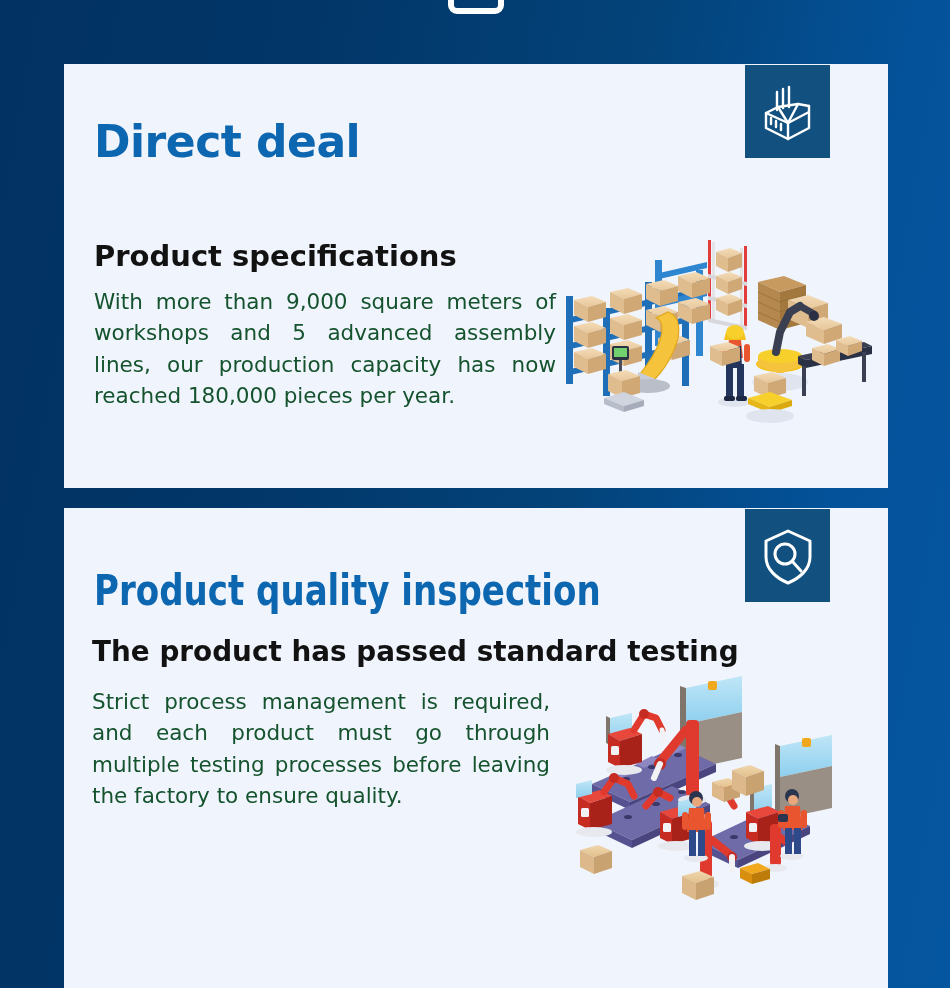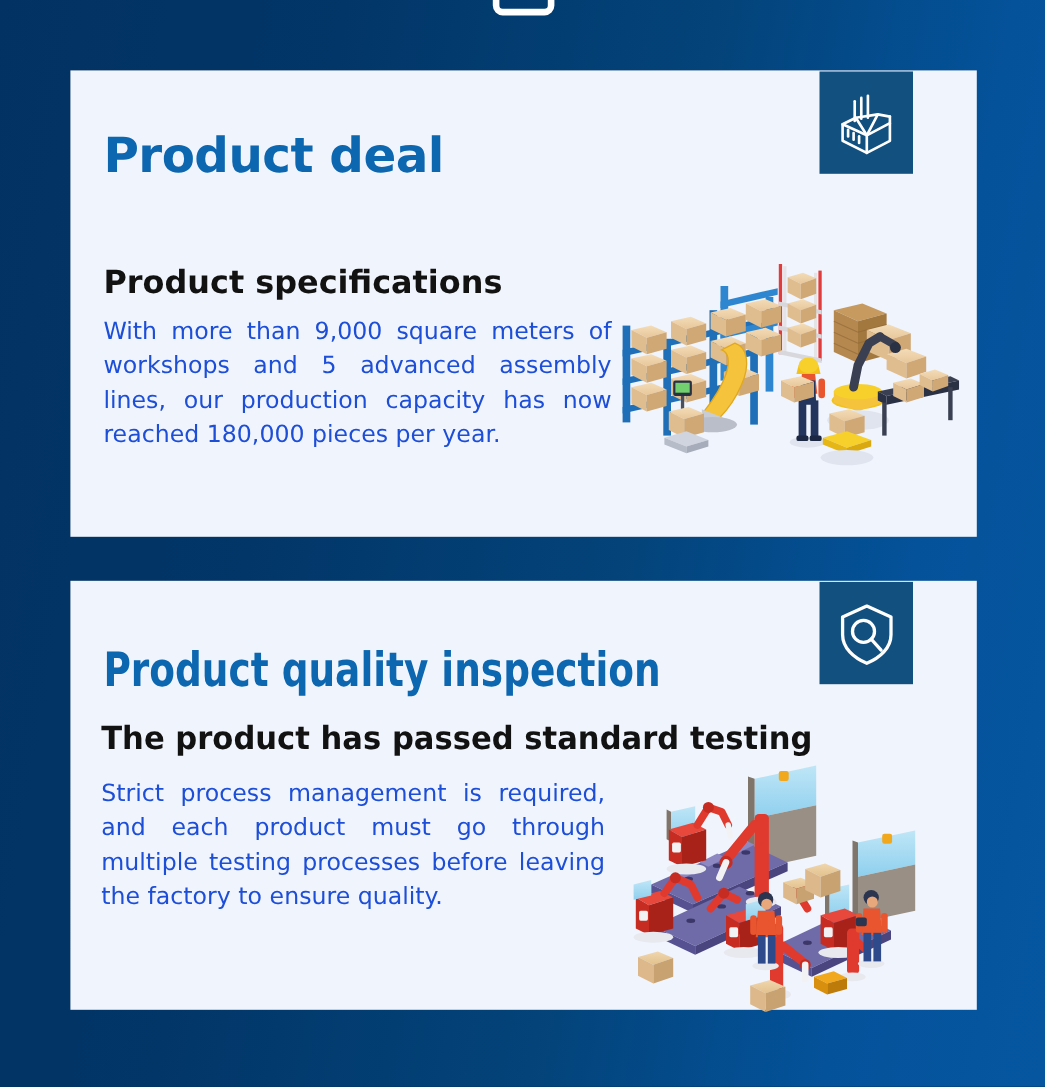--- a/index.html
+++ b/index.html
@@ -24,21 +24,21 @@
     border:6px solid #ffffff; border-radius:9px;
   }
 
   
   .card {
     position:absolute;
     left:64px; width:824px;
     background:#f0f4fc;
   }
   #card-1 { top:64px;  height:424px; }
-  #card-2 { top:528px; height:390px; }
+  #card-2 { top:508px; height:480px; }
 
   
   .icon-badge {
     position:absolute;
     width:85px; height:93px;
     background:#12517f;
     display:flex; align-items:center; justify-content:center;
   }
   #card-1 .icon-badge { right:58px; top:1px; }
   #card-2 .icon-badge { right:58px; top:1px; }
@@ -70,21 +70,21 @@
   }
   #s2 {
     position:absolute; left:28px; top:128px;
     font-size:29px; line-height:1.1;
     transform:scaleX(0.96); transform-origin:left center;
   }
 
   
   .body-text {
     position:absolute;
-    color:#1d4ed8;
+    color:#14532d;
     font-size:21.5px;
     line-height:1.46;
     text-align:justify;
   }
   #b1 { left:30px; top:222px; width:462px; }
   #b2 { left:28px; top:178px; width:458px; }
 
   
   .illus { position:absolute; }
   #ill-1 { left:498px; top:170px;  width:310px; height:200px; }
@@ -111,21 +111,21 @@
           <path d="M31 57 L52 46 L52 30"></path>
           <path d="M31 41 L41 22 L52 24"></path>
           <path d="M21 25 L41 22"></path>
           <path d="M14 36 L14 42"></path>
           <path d="M19 39 L19 45"></path>
           <path d="M24 42 L24 48"></path>
         </g>
       </svg>
     </div>
 
-    <div class="title-blue" id="t1">Product deal</div>
+    <div class="title-blue" id="t1">Direct deal</div>
     <div class="subtitle" id="s1">Product specifications</div>
     <div class="body-text" id="b1">With more than 9,000 square meters of workshops and 5 advanced assembly lines, our production capacity has now reached 180,000 pieces per year.</div>
 
     <div class="illus" id="ill-1">
       <svg width="310" height="200" viewBox="0 0 310 200">
         <defs>
           <linearGradient id="boxT" x1="0" y1="0" x2="0" y2="1">
             <stop offset="0" stop-color="#f3dcb8"></stop>
               <stop offset="1" stop-color="#e8c79a"></stop>
           </linearGradient>

